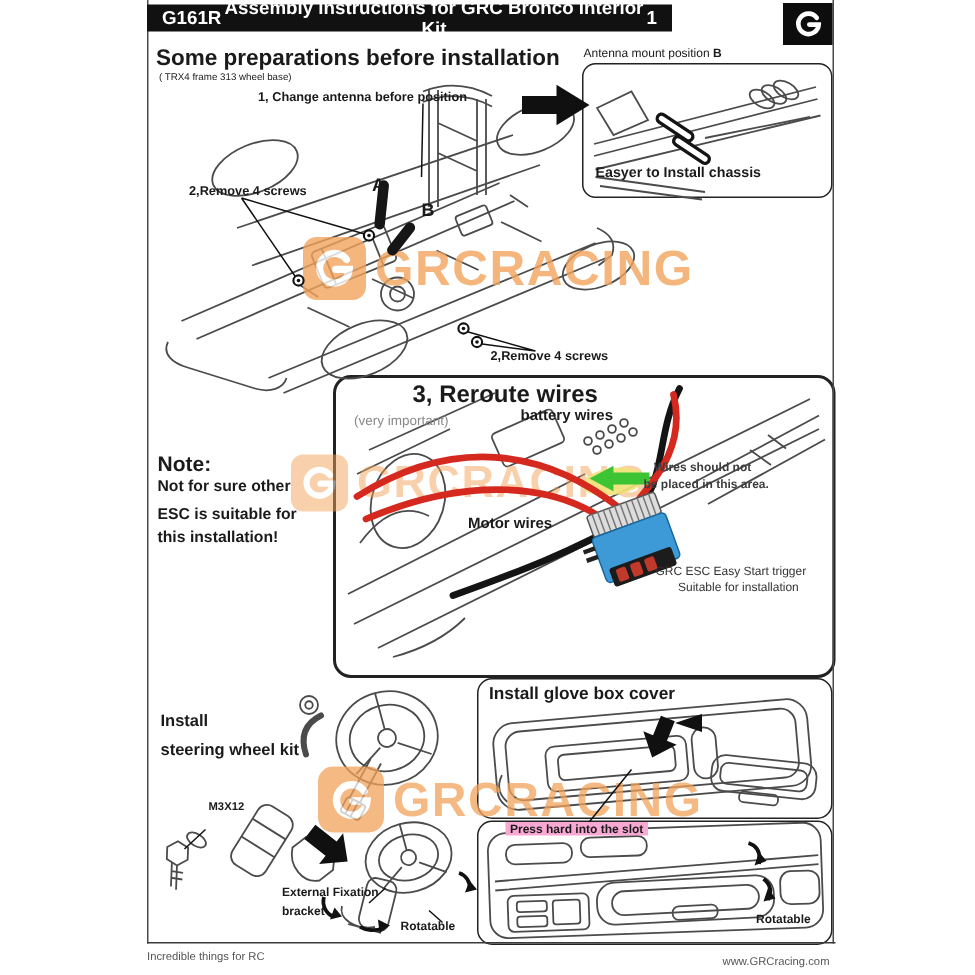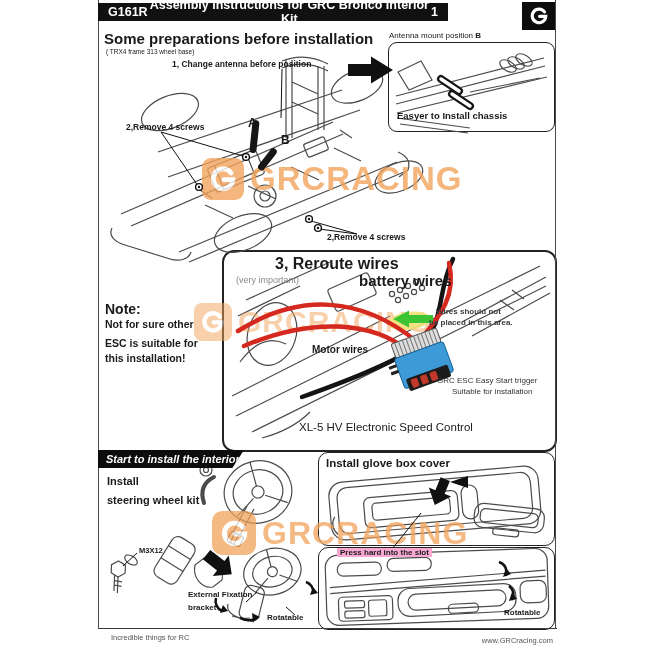--- a/index.html
+++ b/index.html
@@ -286,41 +286,39 @@
   <div class="lbl b" style="left:397px;top:110px;font-size:9.5px;">Easyer to Install chassis</div>
 
   <div class="lbl b" style="left:172px;top:59px;font-size:8.5px;">1,  Change antenna before position</div>
   <div class="lbl b" style="left:126px;top:122px;font-size:8.5px;">2,Remove 4 screws</div>
   <div class="lbl b" style="left:248px;top:116px;font-size:12px;">A</div>
   <div class="lbl b" style="left:281px;top:133px;font-size:12px;">B</div>
   <div class="lbl b" style="left:327px;top:232px;font-size:8.5px;">2,Remove 4 screws</div>
 
   <div class="lbl b" style="left:232px;top:255px;font-size:16px;margin-left:43px;">3,  Reroute wires</div>
   <div class="lbl" style="left:236px;top:275px;font-size:9px;color:#8a8a8a;">(very important)</div>
-  <div class="lbl b" style="left:347px;top:272px;font-size:15px;margin-left:12px;">battery wires</div>
+  <div class="lbl b" style="left:347px;top:272px;font-size:10px;">battery wires</div>
   <div class="lbl b" style="left:312px;top:344px;font-size:10px;">Motor wires</div>
   <div class="lbl" style="left:436px;top:307px;font-size:8px;color:#3c3c3c;font-weight:600;text-align:center;">Wires should not</div>
   <div class="lbl" style="left:429px;top:318px;font-size:8px;color:#3c3c3c;font-weight:600;">be placed in this area.</div>
   <div class="lbl" style="left:437px;top:376px;font-size:8px;color:#333;">GRC ESC Easy Start trigger</div>
   <div class="lbl" style="left:452px;top:387px;font-size:8px;color:#333;">Suitable for installation</div>
-  <div class="lbl" style="left:299px;top:421px;font-size:11.5px;">XL-5 HV Electronic Speed Control</div>
 
   <div class="lbl b" style="left:105px;top:301px;font-size:14px;">Note:</div>
   <div class="lbl b" style="left:105px;top:318px;font-size:10.5px;">Not for sure other</div>
   <div class="lbl b" style="left:105px;top:337px;font-size:10.5px;">ESC is suitable for</div>
   <div class="lbl b" style="left:105px;top:352px;font-size:10.5px;">this installation!</div>
 
-  <div class="banner">Start to install the interior</div>
   <div class="lbl b" style="left:107px;top:475px;font-size:11px;">Install</div>
   <div class="lbl b" style="left:107px;top:494px;font-size:11px;">steering wheel kit</div>
-  <div class="lbl b" style="left:119px;top:546px;font-size:7.5px;padding-left:20px;">M3X12</div>
+  <div class="lbl b" style="left:119px;top:533px;font-size:7.5px;padding-left:20px;">M3X12</div>
   <div class="lbl" style="left:188px;top:590px;font-size:8px;font-weight:600;">External Fixation</div>
   <div class="lbl" style="left:188px;top:603px;font-size:8px;font-weight:600;">bracket</div>
   <div class="lbl" style="left:267px;top:613px;font-size:8px;font-weight:600;">Rotatable</div>
 
   <div class="lbl b" style="left:326px;top:457px;font-size:11.5px;">Install glove box cover</div>
   <div class="lbl b" style="left:337px;top:548px;font-size:8px;background:#f9a8d4;padding:0 3px;z-index:5;">Press hard into the slot</div>
   <div class="lbl" style="left:504px;top:608px;font-size:8px;font-weight:600;">Rotatable</div>
 
-  <div class="lbl" style="left:99px;top:633px;font-size:7.5px;color:#555;padding-left:12px;">Incredible things for RC</div>
+  <div class="lbl" style="left:86px;top:633px;font-size:7.5px;color:#555;padding-left:12px;">Incredible things for RC</div>
   <div class="lbl" style="left:460px;top:636px;width:93px;text-align:right;font-size:7.5px;color:#555;">www.GRCracing.com</div>
 
 </div>
 
 </body></html>

